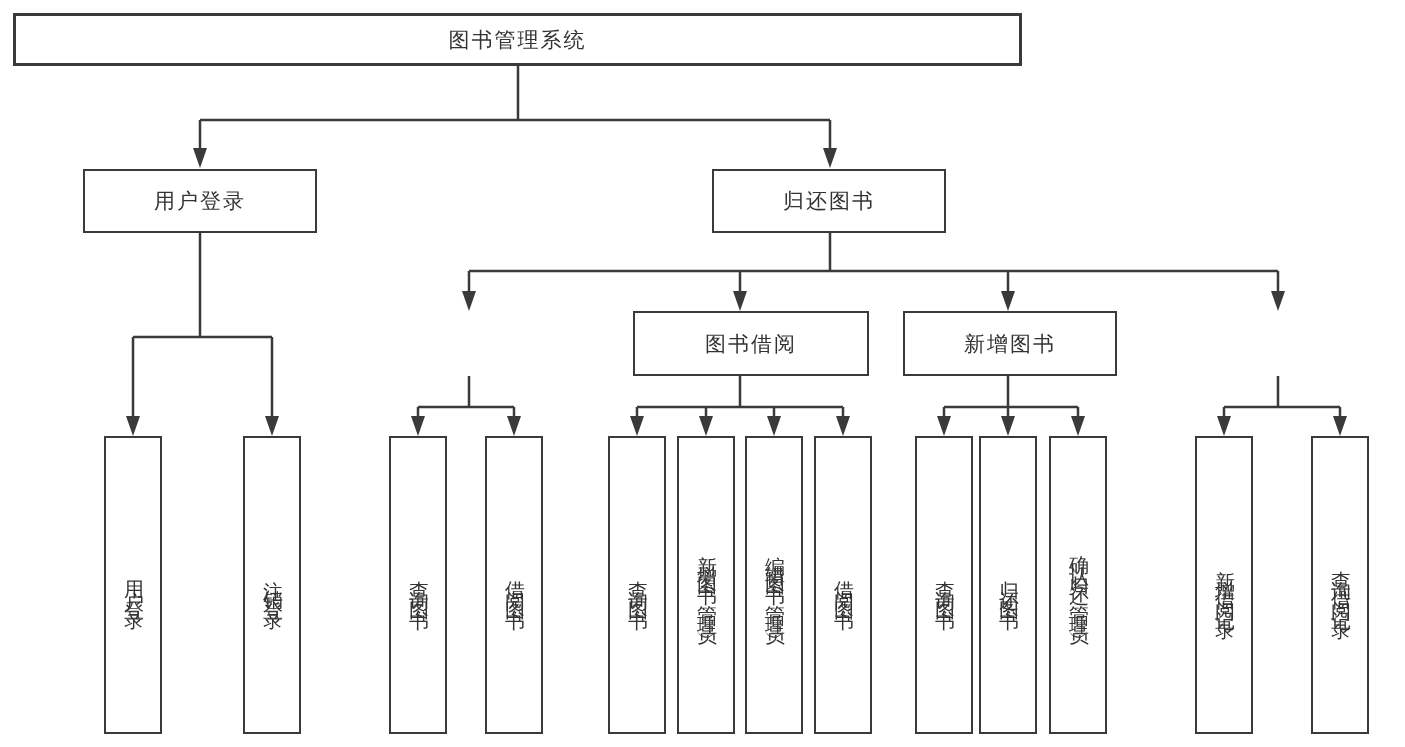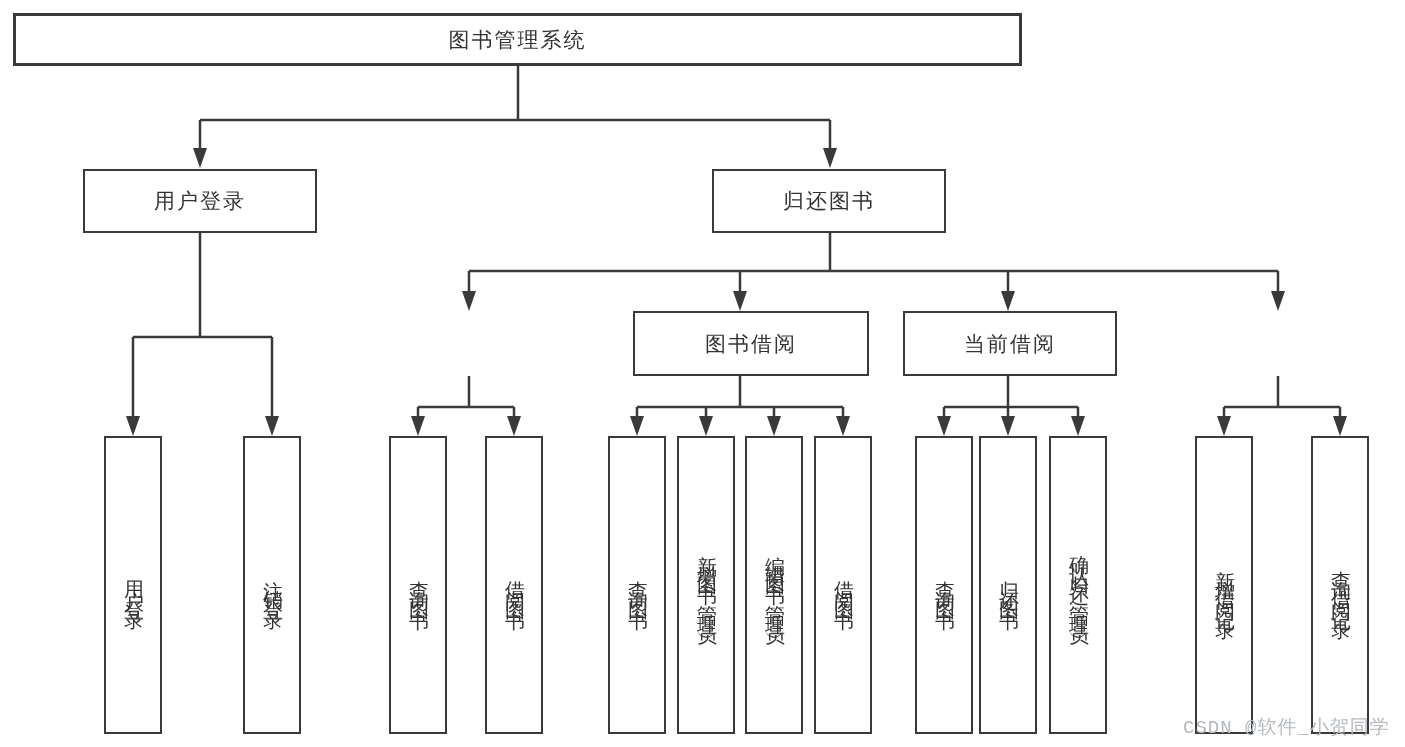--- a/index.html
+++ b/index.html
@@ -104,21 +104,21 @@
     <span>用户登录</span>
   </div>
   <div class="node" style="left:712px;top:169px;width:234px;height:64px">
     <span>归还图书</span>
   </div>
 
   <div class="node" style="left:633px;top:311px;width:236px;height:65px">
     <span>图书借阅</span>
   </div>
   <div class="node" style="left:903px;top:311px;width:214px;height:65px">
-    <span>当前借阅</span>
+    <span>新增图书</span>
   </div>
 
   <div class="node leaf" style="left:104px;top:436px;width:58px;height:298px">
     <span>用户登录</span>
   </div>
   <div class="node leaf" style="left:243px;top:436px;width:58px;height:298px">
     <span>注销登录</span>
   </div>
 
   <div class="node leaf" style="left:389px;top:436px;width:58px;height:298px">
@@ -151,15 +151,14 @@
     <span>确认归还（管理员）</span>
   </div>
 
   <div class="node leaf" style="left:1195px;top:436px;width:58px;height:298px">
     <span>新增借阅记录</span>
   </div>
   <div class="node leaf" style="left:1311px;top:436px;width:58px;height:298px">
     <span>查询借阅记录</span>
   </div>
 
-  <div class="watermark">CSDN @软件_小贺同学</div>
 
 </div>
 
 </body></html>

